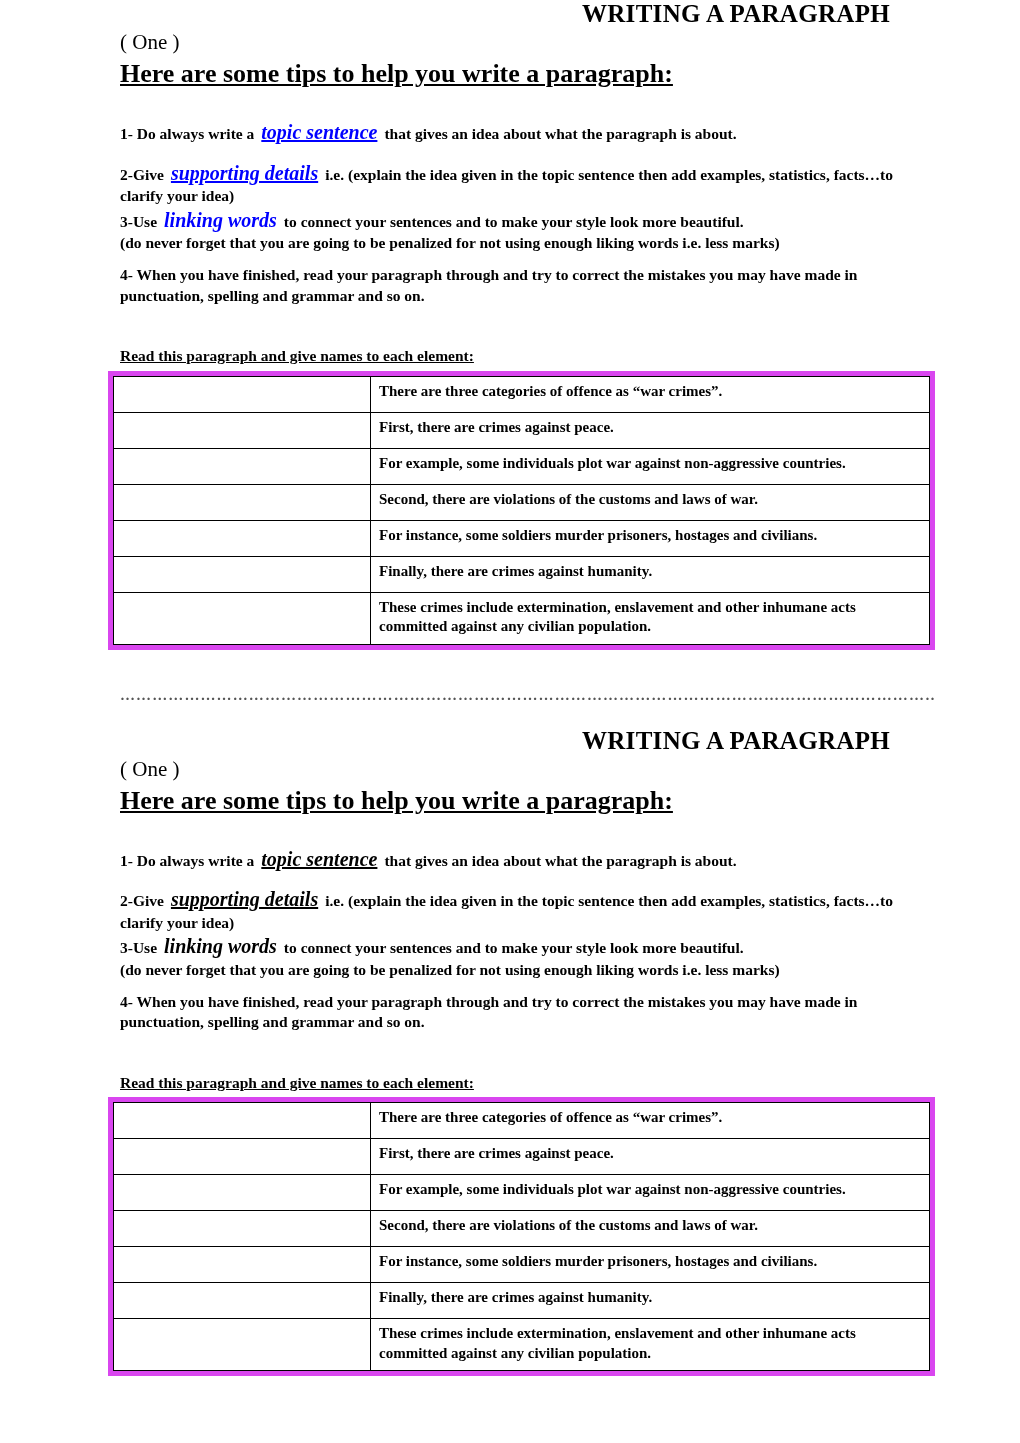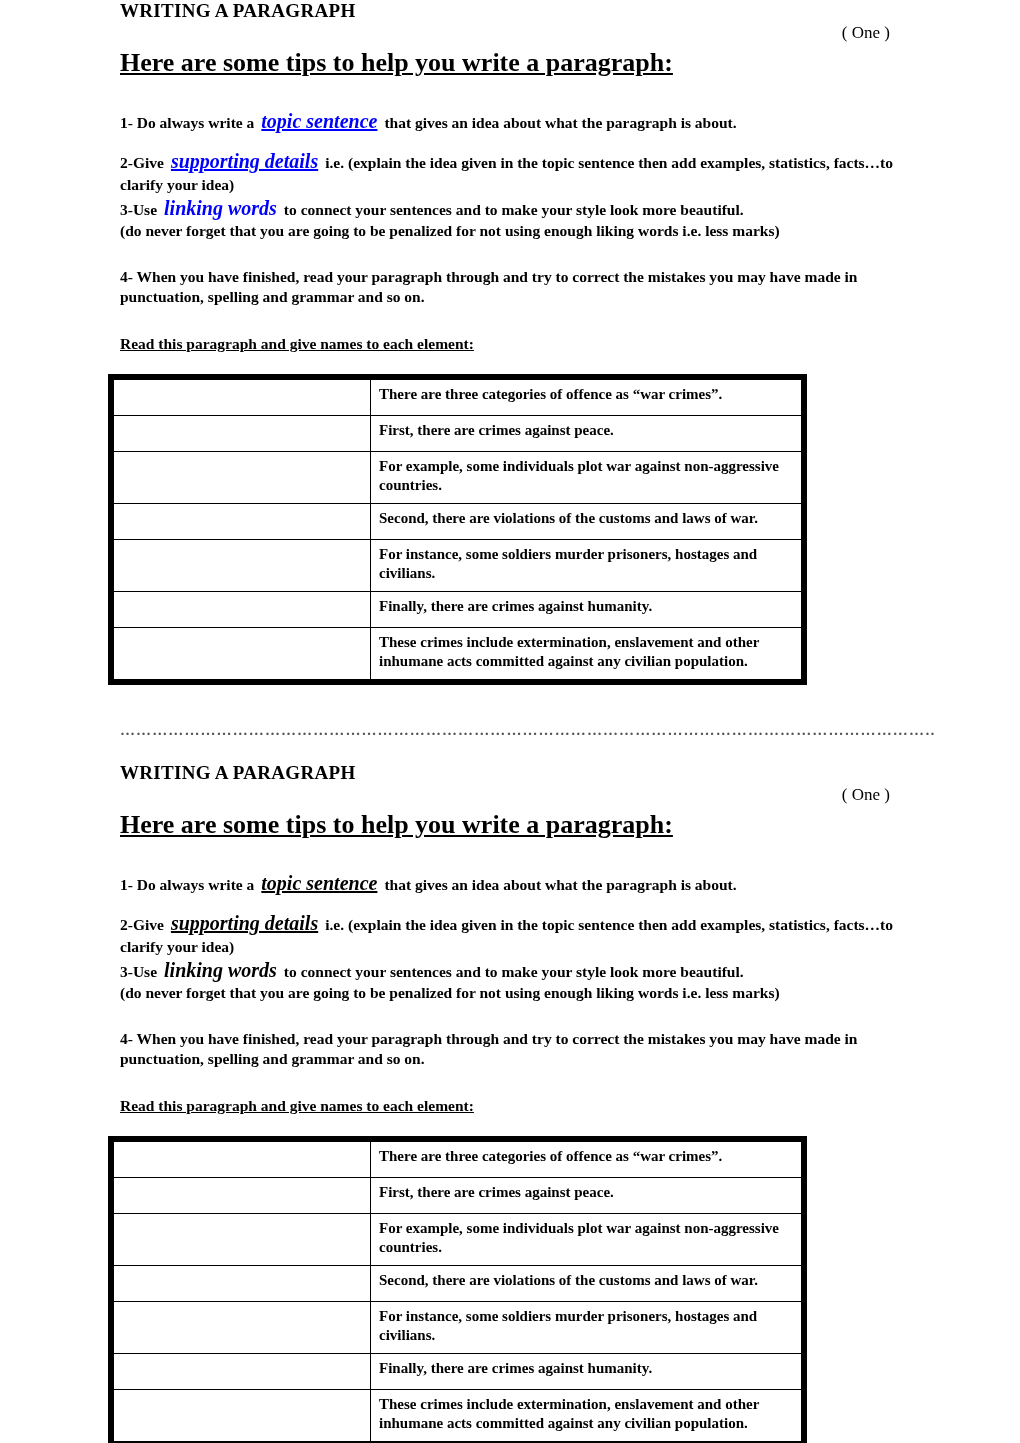--- a/index.html
+++ b/index.html
@@ -21,32 +21,32 @@
     height: 1443px;
     box-sizing: border-box;
   }
 
   .section {
     padding: 0 85px 0 120px;
   }
 
   
   .doc-title {
-    text-align: left;
-    font-weight: bold;
-    font-size: 19px;
+    text-align: right;
+    font-weight: bold;
+    font-size: 25px;
     line-height: 1.12;
     letter-spacing: 0.3px;
     margin: 0;
     padding-right: 45px;
   }
   .doc-subtitle {
-    text-align: right;
+    text-align: left;
     font-weight: normal;
-    font-size: 17px;
+    font-size: 21px;
     line-height: 1.2;
     margin: 2px 0 0 0;
     padding-right: 45px;
   }
   .tips-heading {
     font-weight: bold;
     font-size: 26px;
     text-decoration: underline;
     margin: 3px 0 0 0;
     line-height: 1.2;
@@ -55,46 +55,46 @@
   
   .tip {
     font-size: 15.5px;
     font-weight: bold;
     line-height: 1.32;
     margin: 0;
   }
   .tip-1 { margin-top: 30px; }
   .tip-2 { margin-top: 14px; }
   .tip-3 { }
-  .tip-4 { margin-top: 25px; }
+  .tip-4 { margin-top: 12px; }
 
   .hl {
     font-style: italic;
     font-weight: bold;
     font-size: 20px;
     padding: 0 7px;
   }
   .hl.u { text-decoration: underline; text-align: center; }
   .hl.blue { color: #0000ff; }
   .hl.black { color: #000000; }
 
   .read-heading {
     font-size: 15.5px;
     font-weight: bold;
     text-decoration: underline;
-    margin: 26px 0 0 0;
+    margin: 40px 0 0 0;
     line-height: 1.3;
   }
 
   
   .tbl-wrap {
-    margin-top: 20px;
+    margin-top: 4px;
     margin-left: -12px;
-    width: 699px;
-    border: 5px solid #000000;
+    width: 827px;
+    border: 5px solid #d946ef;
     background: #ffffff;
     box-sizing: border-box;
   }
   table.elements {
     border-collapse: collapse;
     width: 100%;
     table-layout: fixed;
     background: #ffffff;
   }
   table.elements td {

